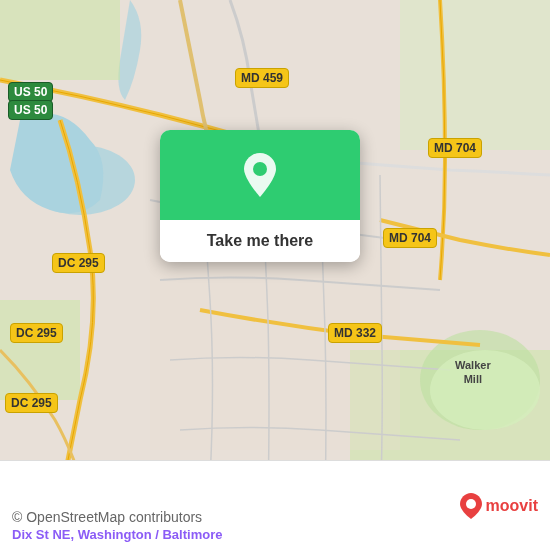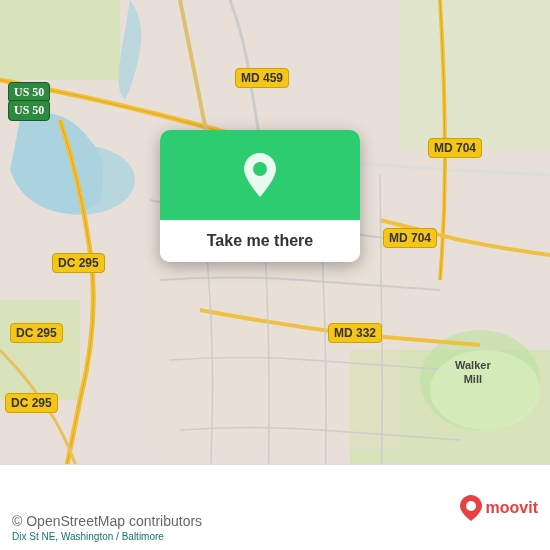--- a/index.html
+++ b/index.html
@@ -78,23 +78,23 @@
       z-index: 20;
     }
 
     #attribution {
       font-size: 14px;
       color: #666;
       margin-top: 40px;
     }
 
     #location-text {
-      font-size: 10px;
-      color: #0f766e;
-      font-weight: 400;
+      font-size: 13px;
+      color: #8b5cf6;
+      font-weight: 700;
       flex: 1;
       padding-left: 8px;
     }
 
     #moovit-logo {
       display: flex;
       align-items: center;
       gap: 0;
     }
 
@@ -117,21 +117,20 @@
       padding: 2px 5px;
       border-radius: 3px;
       border: 1px solid #888;
       background: #fff;
       color: #333;
     }
     .road-label.green {
       background: #2d8a3e;
       color: #fff;
       border-color: #1a5c28;
-      font-family: Liberation Serif, serif;
     }
     .road-label.yellow {
       background: #f5c518;
       color: #333;
       border-color: #c9a200;
     }
     .road-label.shield {
       border-radius: 4px;
     }
   </style>

